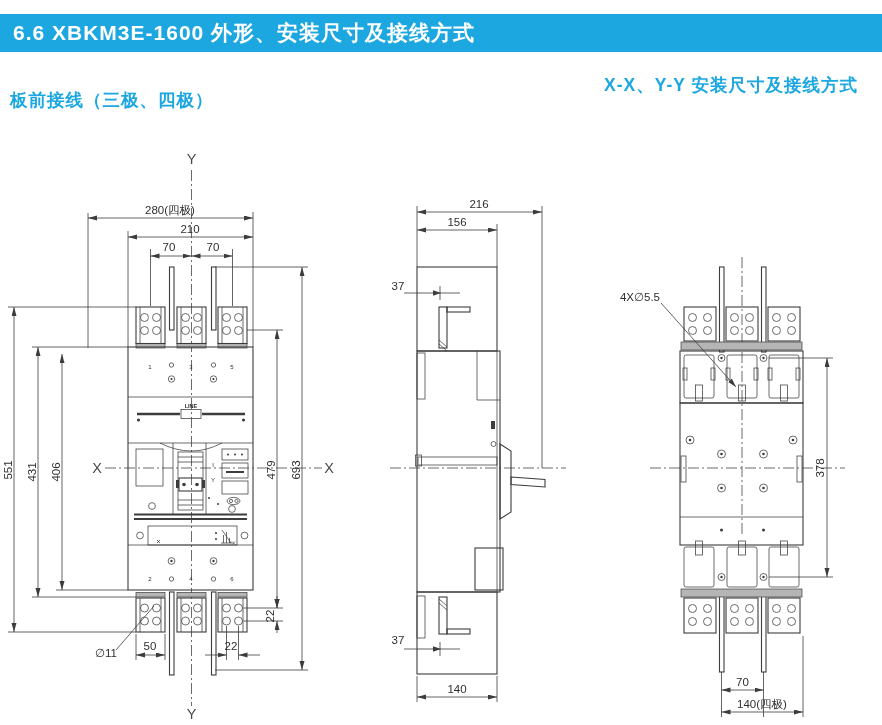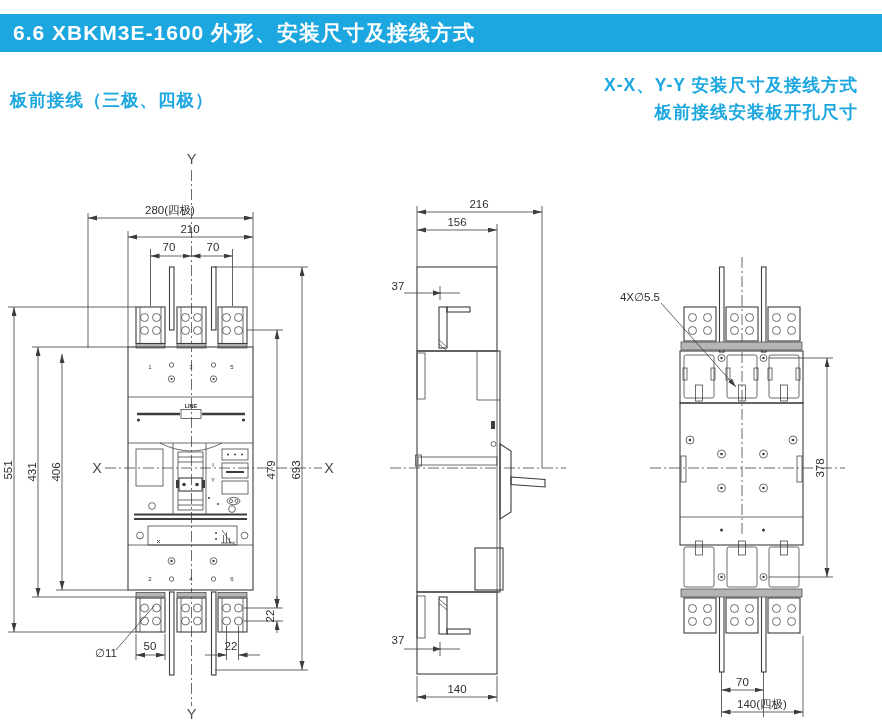--- a/index.html
+++ b/index.html
@@ -28,21 +28,20 @@
 <body>
 
 <div class="page">
 
   <div class="titlebar">
     <span>6.6 XBKM3E-1600 外形、安装尺寸及接线方式</span>
   </div>
   <div class="sub-left">板前接线（三极、四极）</div>
   <div class="sub-right">
     <div>X-X、Y-Y 安装尺寸及接线方式</div>
-    <div>板前接线安装板开孔尺寸</div>
   </div>
 
   <svg width="882" height="725" viewBox="0 0 882 725">
     <defs>
       <marker id="ar" orient="auto-start-reverse" markerWidth="10" markerHeight="6" refX="9" refY="2.5" markerUnits="userSpaceOnUse">
         <path d="M0,0 L9,2.5 L0,5 Z" fill="#3c3c3c"></path>
       </marker>
     </defs>
 
     <g>

